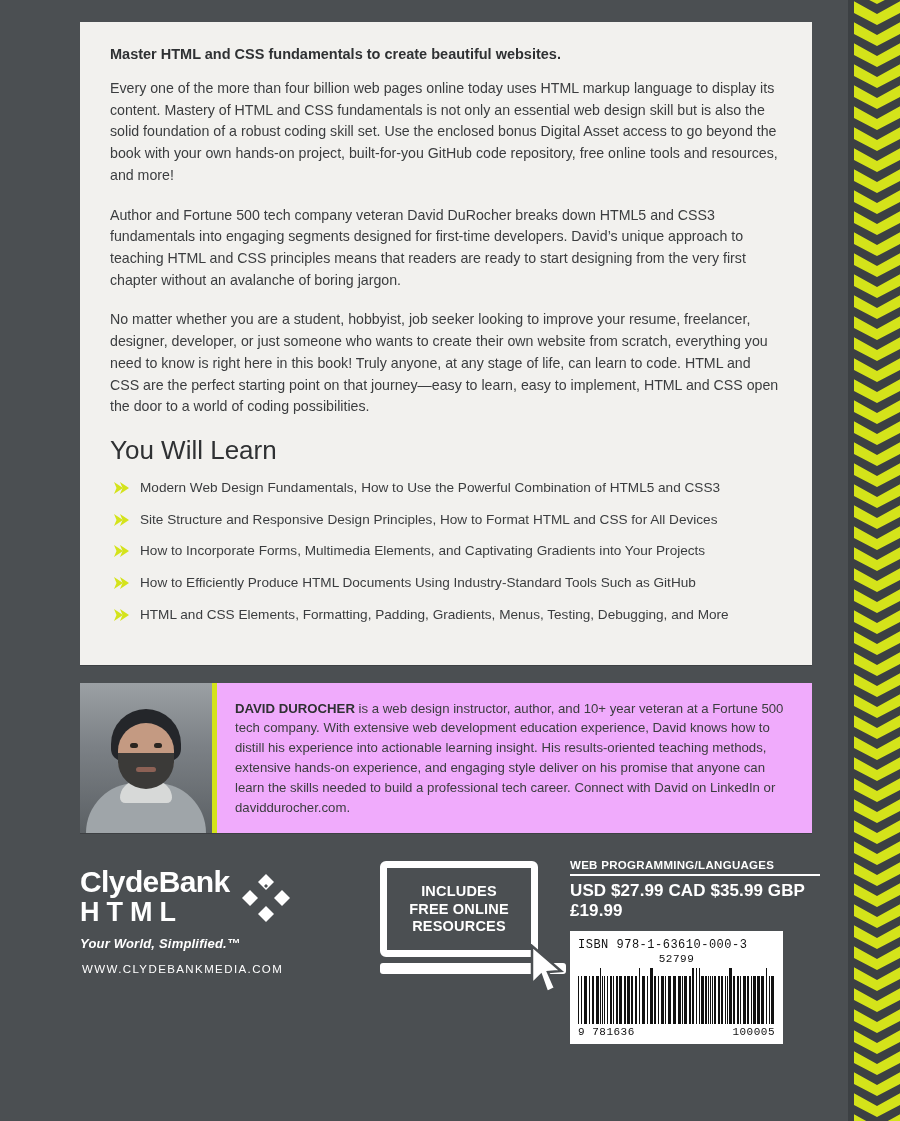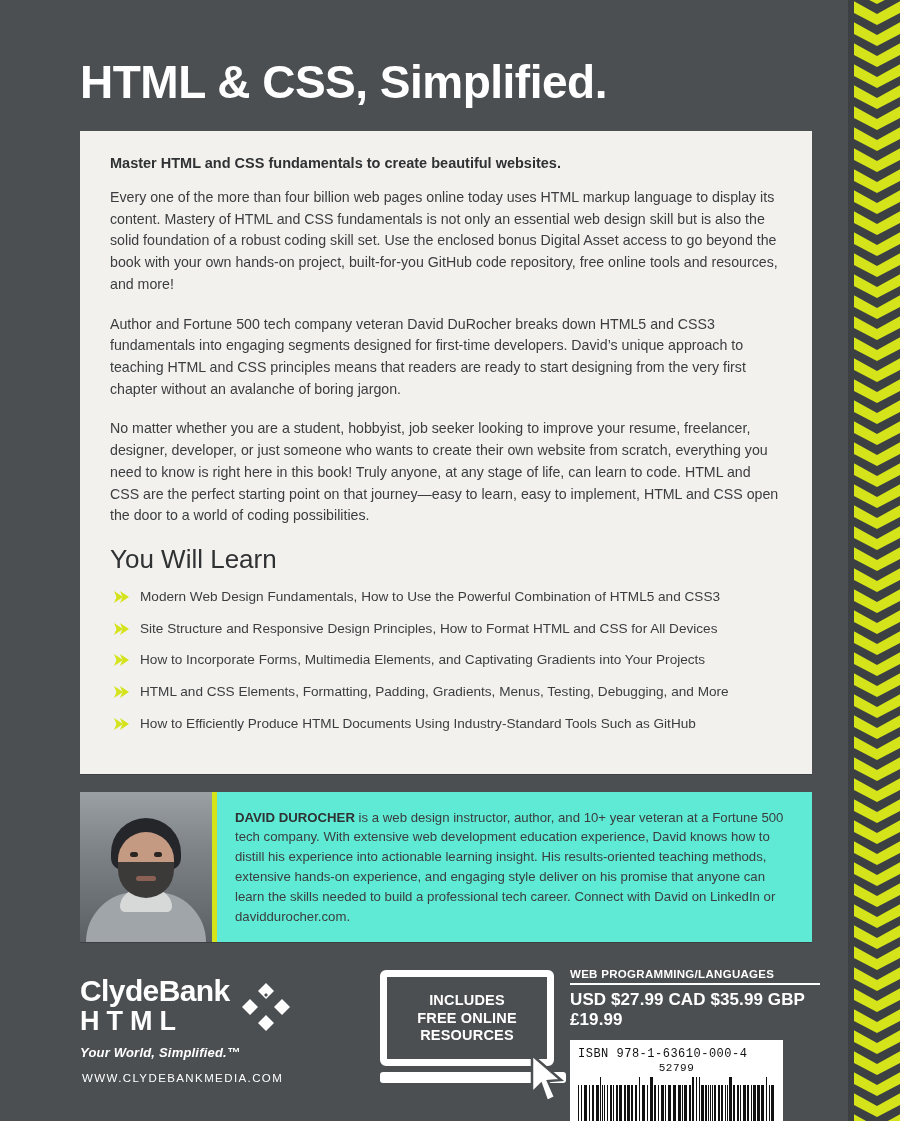--- a/index.html
+++ b/index.html
@@ -100,21 +100,21 @@
     position: relative;
     top: 1px;
   }
   .arrow svg { display: block; }
 
   
   .author {
     position: relative;
     margin: 18px 0 0 20px;
     width: 732px;
-    background: #5eead4;
+    background: #f0abfc;
     display: flex;
     min-height: 148px;
     box-shadow: 0 1px 0 rgba(0,0,0,0.18);
   }
   .author-photo {
     flex: 0 0 132px;
     width: 132px;
     background: linear-gradient(170deg,#8d9196 0%, #6d7277 35%, #4e5357 100%);
     position: relative;
     overflow: hidden;
@@ -161,21 +161,21 @@
     color: #fff; font-size: 13px; font-style: italic; font-weight: bold;
     margin-top: 8px; letter-spacing: 0.2px;
   }
   .logo-url {
     color: #fff; font-size: 11.5px; letter-spacing: 1.4px; margin-top: 12px; margin-left: 2px;
   }
 
   
   .laptop { width: 190px; padding-top: 2px; position: relative; }
   .laptop-screen {
-    width: 174px; height: 96px;
+    width: 158px; height: 96px;
     border: 7px solid #fff;
     border-radius: 6px;
     display: flex; align-items: center; justify-content: center;
     text-align: center;
   }
   .laptop-screen span {
     color: #fff; font-size: 14.5px; font-weight: bold; line-height: 1.22; letter-spacing: 0.2px;
   }
   .laptop-base {
     width: 186px; height: 11px; background: #fff; border-radius: 3px; margin-top: 6px;
@@ -262,21 +262,20 @@
     <div class="chev" style="top: 1000px;"></div>
     <div class="chev" style="top: 1021px;"></div>
     <div class="chev" style="top: 1042px;"></div>
     <div class="chev" style="top: 1063px;"></div>
     <div class="chev" style="top: 1084px;"></div>
     <div class="chev" style="top: 1105px;"></div>
   </div>
 
 <div class="page">
 
-  <h1 class="headline">HTML &amp; CSS, Simplified.</h1>
 
   <section class="panel">
     <div class="panel-sub">Master HTML and CSS fundamentals to create beautiful websites.</div>
     <p>Every one of the more than four billion web pages online today uses HTML markup language to display its content. Mastery of HTML and CSS fundamentals is not only an essential web design skill but is also the solid foundation of a robust coding skill set. Use the enclosed bonus Digital Asset access to go beyond the book with your own hands-on project, built-for-you GitHub code repository, free online tools and resources, and more!</p>
     <p>Author and Fortune 500 tech company veteran David DuRocher breaks down HTML5 and CSS3 fundamentals into engaging segments designed for first-time developers. David’s unique approach to teaching HTML and CSS principles means that readers are ready to start designing from the very first chapter without an avalanche of boring jargon.</p>
     <p>No matter whether you are a student, hobbyist, job seeker looking to improve your resume, freelancer, designer, developer, or just someone who wants to create their own website from scratch, everything you need to know is right here in this book! Truly anyone, at any stage of life, can learn to code. HTML and CSS are the perfect starting point on that journey—easy to learn, easy to implement, HTML and CSS open the door to a world of coding possibilities.</p>
 
     <h2 class="learn-title">You Will Learn</h2>
     <ul class="learn-list">
       <li>
@@ -306,30 +305,30 @@
         </span>
         <span>How to Incorporate Forms, Multimedia Elements, and Captivating Gradients into Your Projects</span>
       </li>
       <li>
         <span class="arrow">
           <svg width="18" height="18" viewBox="0 0 18 18">
               <path d="M2 3 L11 9 L2 15 L4.5 9 Z" fill="#d4e31a"></path>
               <path d="M8 3 L17 9 L8 15 L10.5 9 Z" fill="#d4e31a"></path>
             </svg>
         </span>
-        <span>HTML and CSS Elements, Formatting, Padding, Gradients, Menus, Testing, Debugging, and More</span>
+        <span>How to Efficiently Produce HTML Documents Using Industry-Standard Tools Such as GitHub</span>
       </li>
       <li>
         <span class="arrow">
           <svg width="18" height="18" viewBox="0 0 18 18">
               <path d="M2 3 L11 9 L2 15 L4.5 9 Z" fill="#d4e31a"></path>
               <path d="M8 3 L17 9 L8 15 L10.5 9 Z" fill="#d4e31a"></path>
             </svg>
         </span>
-        <span>How to Efficiently Produce HTML Documents Using Industry-Standard Tools Such as GitHub</span>
+        <span>HTML and CSS Elements, Formatting, Padding, Gradients, Menus, Testing, Debugging, and More</span>
       </li>
     </ul>
   </section>
 
   <section class="author">
     <div class="author-photo">
       <div class="p-sky"></div>
       <div class="p-body"></div>
       <div class="p-collar"></div>
       <div class="p-hair"></div>
@@ -377,21 +376,21 @@
         <svg width="40" height="54" viewBox="0 0 40 54">
           <path d="M4 2 L4 40 L13 31 L19 48 L27 44 L20 28 L33 27 Z" fill="#ffffff" stroke="#4b4f52" stroke-width="2.5"></path>
         </svg>
       </div>
     </div>
 
     <div class="bc-block">
       <div class="bc-cat">WEB PROGRAMMING/LANGUAGES</div>
       <div class="bc-price">USD $27.99  CAD $35.99  GBP £19.99</div>
       <div class="bc-card">
-        <div class="bc-isbn">ISBN 978-1-63610-000-4</div>
+        <div class="bc-isbn">ISBN 978-1-63610-000-3</div>
         <div class="bc-5">52799</div>
         <div class="bars" id="bars">
             <div class="b" style="width: 1px; height: 48px; margin-right: 2px;"></div>
             <div class="b" style="width: 1px; height: 48px; margin-right: 2px;"></div>
             <div class="b" style="width: 3px; height: 48px; margin-right: 2px;"></div>
             <div class="b" style="width: 1px; height: 48px; margin-right: 2px;"></div>
             <div class="b" style="width: 2px; height: 48px; margin-right: 2px;"></div>
             <div class="b" style="width: 3px; height: 48px; margin-right: 1px;"></div>
             <div class="b" style="width: 1px; height: 56px; margin-right: 1px;"></div>
             <div class="b" style="width: 1px; height: 48px; margin-right: 1px;"></div>

